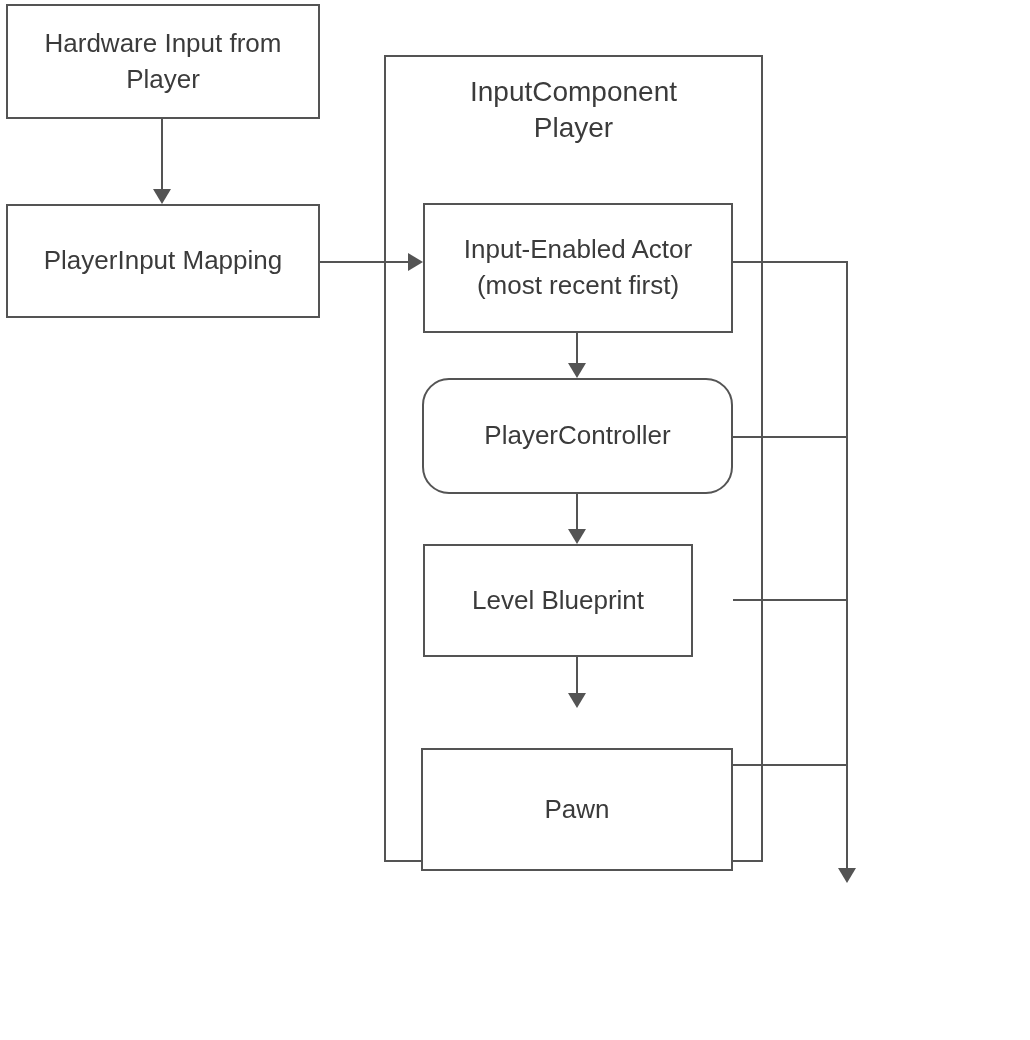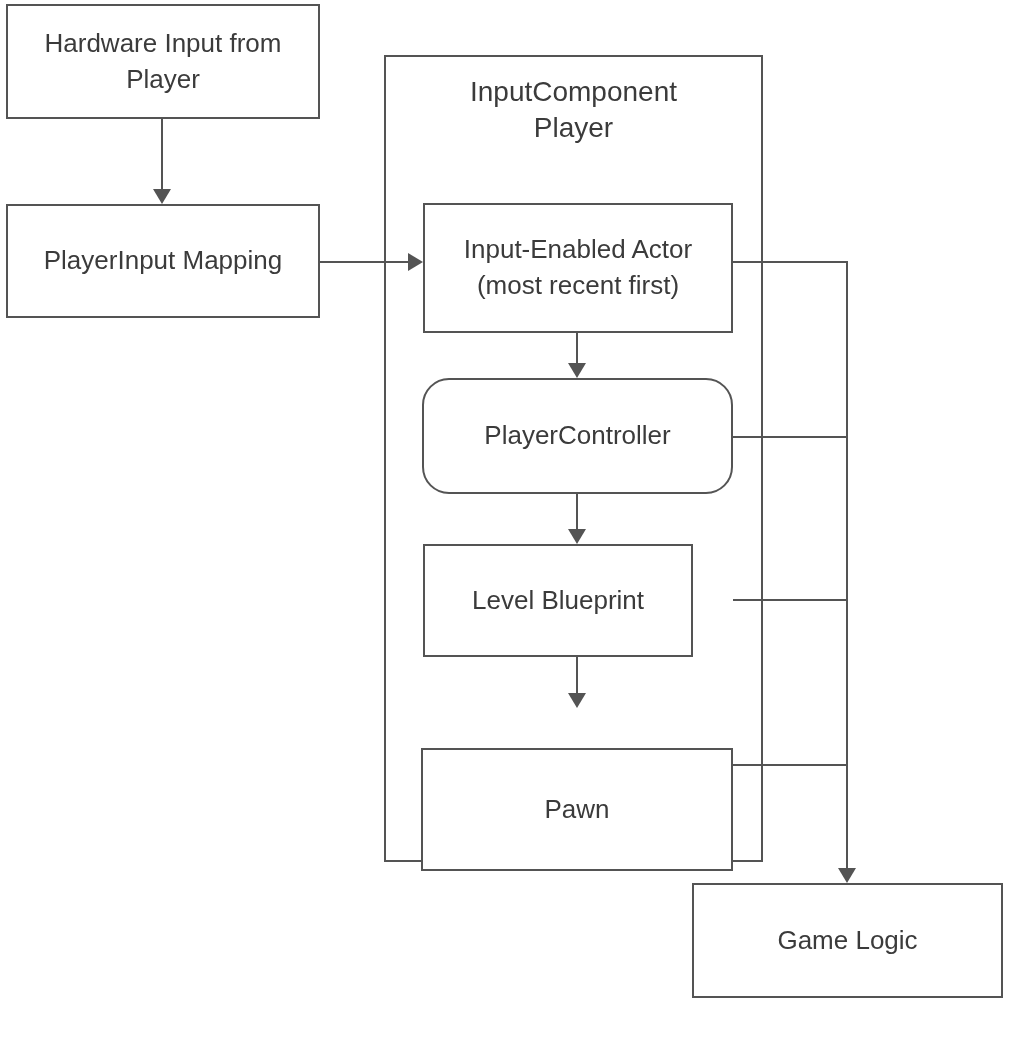--- a/index.html
+++ b/index.html
@@ -113,17 +113,14 @@
   </div>
 
   <div class="node" style="left:423px; top:544px; width:270px; height:113px;">
     <span>Level Blueprint</span>
   </div>
 
   <div class="node" style="left:421px; top:708px; width:312px; height:123px;margin-top:40px;">
     <span>Pawn</span>
   </div>
 
-  <div class="node" style="left:692px; top:883px; width:311px; height:115px;">
-    <span>Game Logic</span>
-  </div>
 
 </div>
 
 </body></html>

